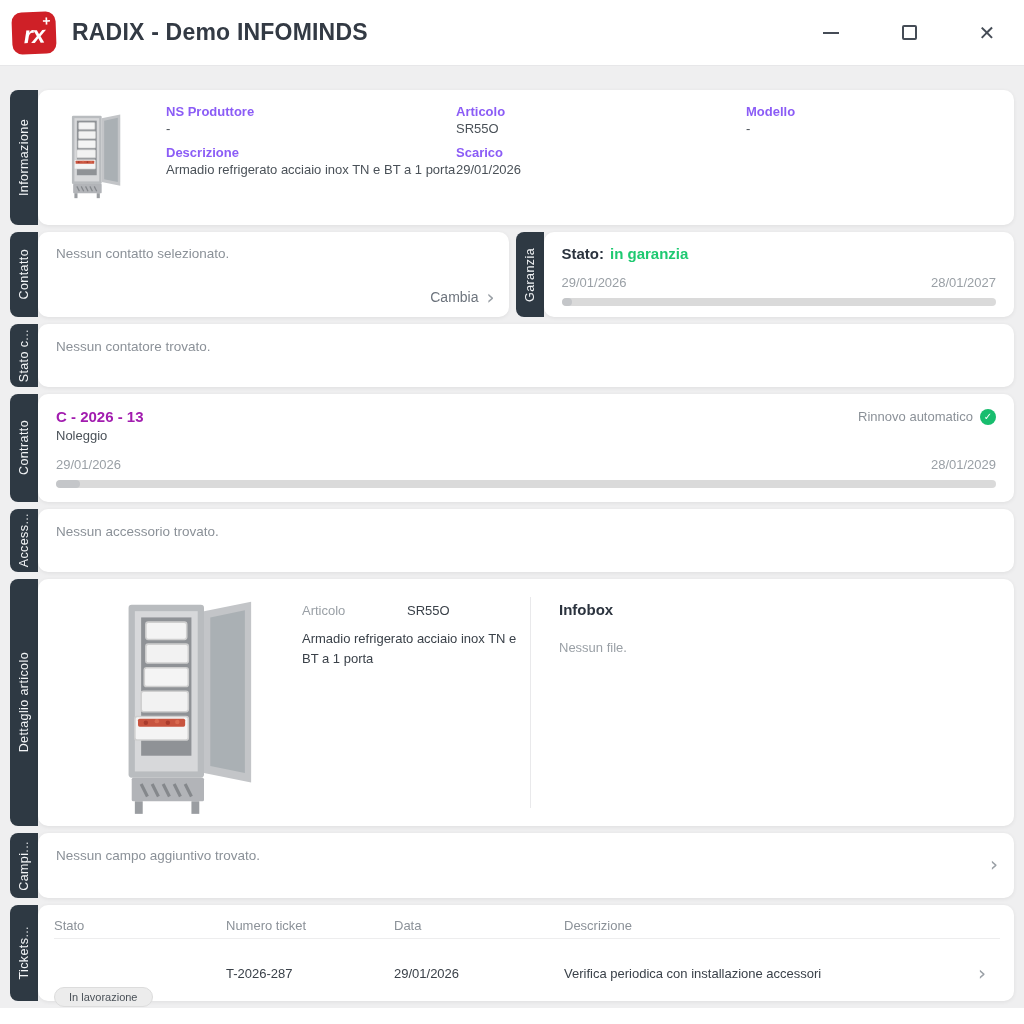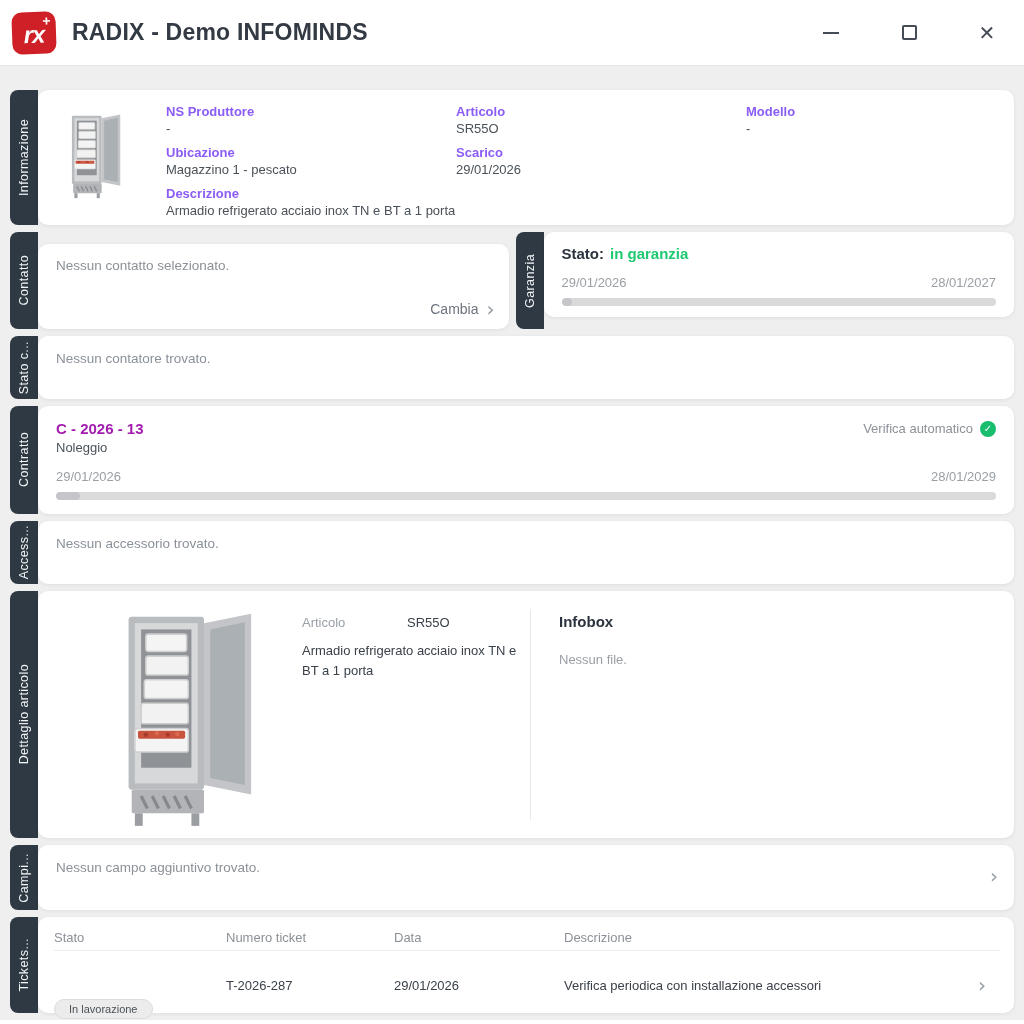--- a/index.html
+++ b/index.html
@@ -38,21 +38,21 @@
 
   
   .card-info { height:135px; padding:14px 20px 10px 24px; display:flex; }
   .thumb-box { flex:0 0 104px; padding-top:2px; }
   .info-col1 { flex:0 0 290px; }
   .info-col2 { flex:0 0 290px; }
   .info-col3 { flex:1 1 auto; }
   .field { margin-bottom:9px; }
 
   
-  .card-contatto { height:85px; padding:14px 18px;margin-top:12px; }
+  .card-contatto { height:85px; padding:14px 18px; }
   .cambia { position:absolute; right:14px; bottom:10px; display:flex; align-items:center; gap:8px; font-size:14px; color:#6d747d; cursor:pointer; }
   .chev { color:#9aa0a6; font-size:20px; line-height:1; font-family:"DejaVu Sans", sans-serif; }
   .card-garanzia { height:85px; padding:13px 18px 0 18px; }
   .stato-line { font-size:15px; font-weight:bold; color:#2b333e; }
   .stato-green { color:#1ec971; margin-left:6px; }
   .dates-row { display:flex; justify-content:space-between; margin-top:13px; }
   .pbar { height:8px; background:#dadada; border-radius:4px; margin-top:8px; overflow:hidden; }
   .pfill { height:100%; width:2.5%; background:#c4c6c9; border-radius:4px; }
 
   
@@ -163,24 +163,20 @@
           <svg class="fridge" width="62" height="100" viewBox="0 0 100 140">
               <use href="#fridge-art"></use>
             </svg>
         </div>
         <div class="info-col1">
           <div class="field">
             <div class="lbl">NS Produttore</div>
             <div class="val">-</div>
           </div>
           <div class="field">
-            <div class="lbl">Ubicazione</div>
-            <div class="val">Magazzino 1 - pescato</div>
-          </div>
-          <div class="field">
             <div class="lbl">Descrizione</div>
             <div class="val">Armadio refrigerato acciaio inox TN e BT a 1 porta</div>
           </div>
         </div>
         <div class="info-col2">
           <div class="field">
             <div class="lbl">Articolo</div>
             <div class="val">SR55O</div>
           </div>
           <div class="field">
@@ -239,21 +235,21 @@
     </div>
 
     <div class="section">
       <div class="tab">
         <span class="tab-label">Contratto</span>
       </div>
       <div class="card card-contratto">
         <div class="contr-head">
           <span class="contr-code">C - 2026 - 13</span>
           <span class="renewal">
-            <span>Verifica automatico</span>
+            <span>Rinnovo automatico</span>
             <span class="check-circle">
                 <span>✓</span>
               </span>
           </span>
         </div>
         <div class="contr-type">Noleggio</div>
         <div class="contr-dates">
           <span class="date">29/01/2026</span>
           <span class="date">28/01/2029</span>
         </div>

